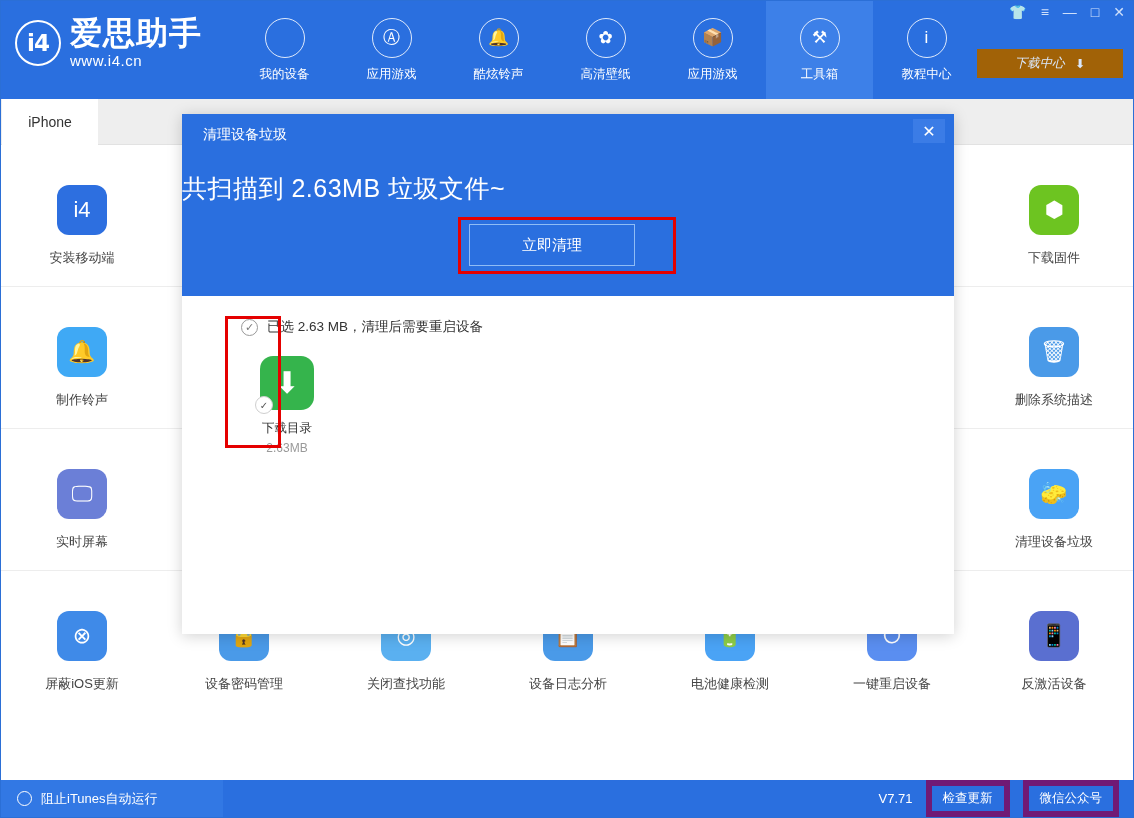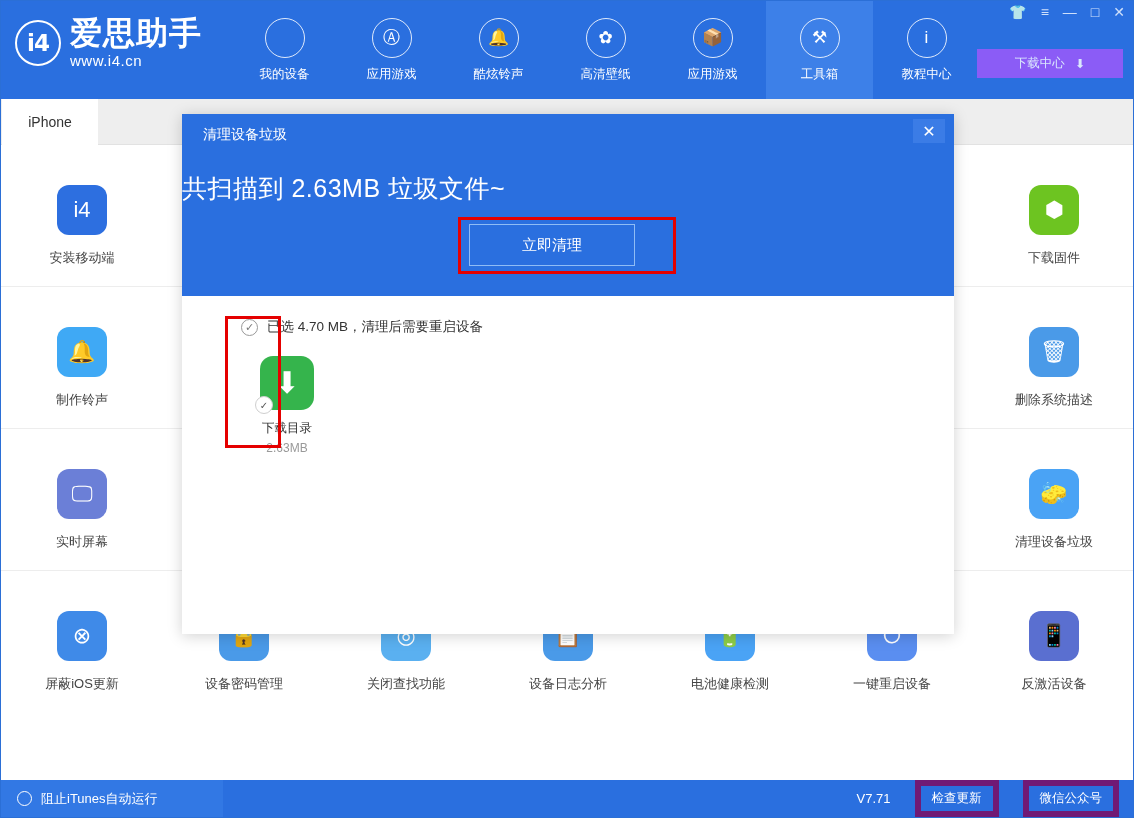--- a/index.html
+++ b/index.html
@@ -60,24 +60,25 @@
   .win-ctrls {
     position: absolute; right: 10px; top: 4px;
     display: flex; align-items: center; gap: 14px;
     color: #cfe0fb; font-size: 14px;
   }
   .win-btn { cursor: pointer; line-height: 1; display:flex; align-items:center; }
 
   .dl-center {
     position: absolute; right: 12px; top: 48px;
     width: 146px; height: 29px;
-    background: #8b5cf6;
+    background: #a16207;
     display: flex; align-items: center; justify-content: center;
     gap: 10px; color: #dae8fd; font-size: 12.5px;
     cursor: pointer;
+    font-style: italic;
   }
 
   
   .tabstrip {
     position: absolute; left: 0; top: 98px;
     width: 1134px; height: 46px;
     background: #eeeeee;
     border-bottom: 1px solid #e2e2e2;
   }
   .tab {
@@ -133,21 +134,21 @@
     padding-left: 16px;
     cursor: pointer;
   }
   .radio-ring {
     width: 15px; height: 15px; border-radius: 50%;
     border: 1.4px solid #ffffff;
   }
   .status-left span { color: #ffffff; font-size: 13px; }
   .status-right {
     margin-left: auto; display: flex; align-items: center;
-    gap: 24px; padding-right: 16px;
+    gap: 13px; padding-right: 16px;
   }
   .ver { color: #ffffff; font-size: 13px; }
   .sbtn {
     border: 6px solid #701a75;
     color: #ffffff; font-size: 12.5px;
     padding: 4px 11px; cursor: pointer;
   }
 
   
   .modal {
@@ -505,21 +506,21 @@
       <div class="clean-btn">
         <span>立即清理</span>
       </div>
     </div>
 
     <div class="modal-body">
       <div class="sel-row">
         <div class="check-ring">
           <span>✓</span>
         </div>
-        <div class="sel-text">已选 4.70 MB，清理后需要重启设备</div>
+        <div class="sel-text">已选 2.63 MB，清理后需要重启设备</div>
       </div>
 
       <div class="file-item">
         <div class="file-ico">
           <span style="font-size:30px;color:#fff;line-height:1;">⬇</span>
           <div class="file-badge">
             <span>✓</span>
           </div>
         </div>
         <div class="file-name">下载目录</div>

